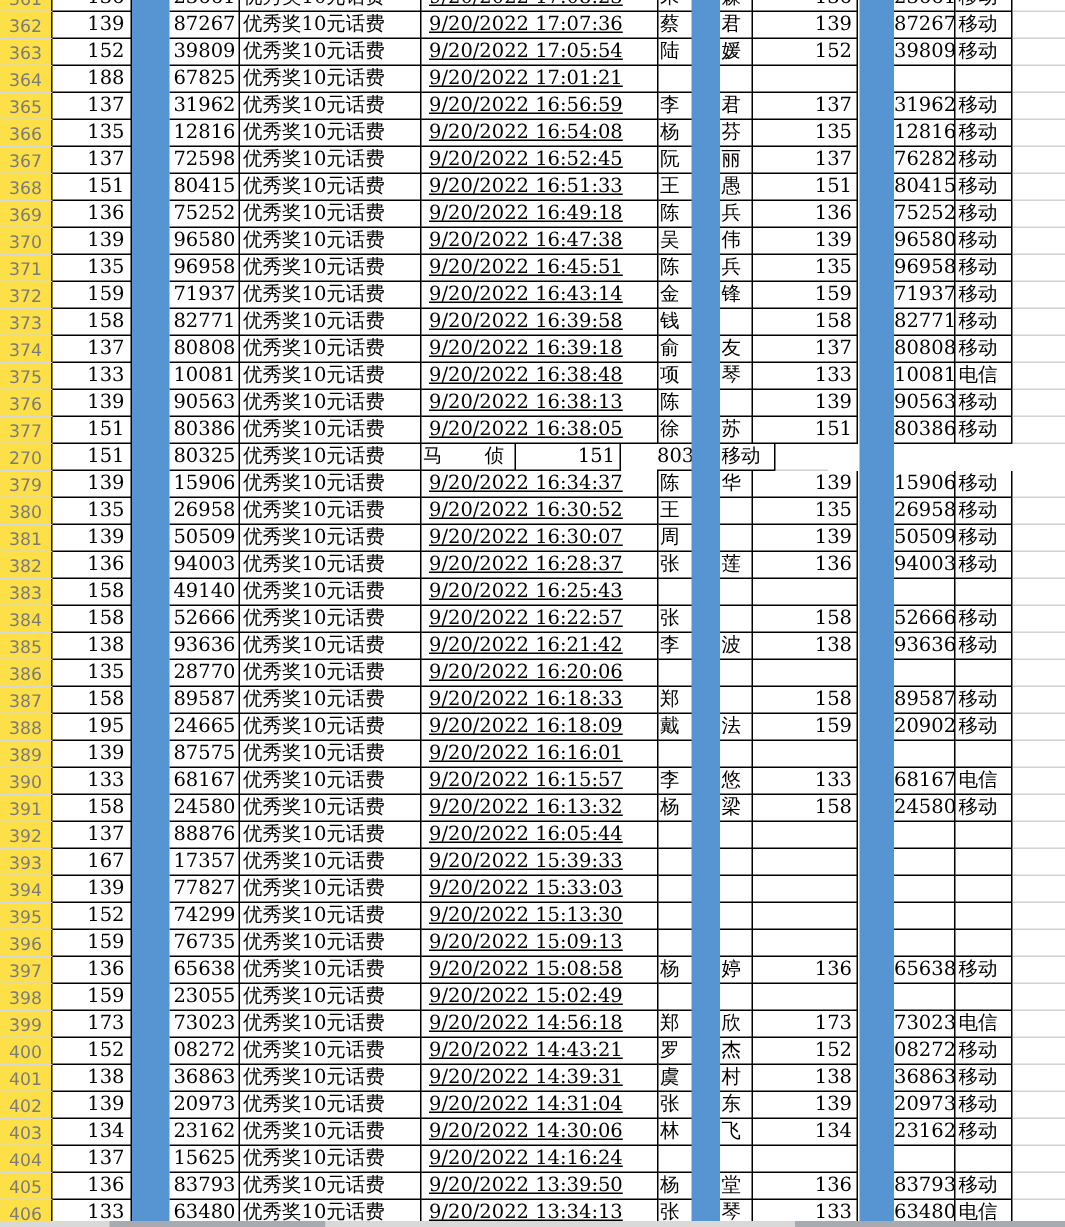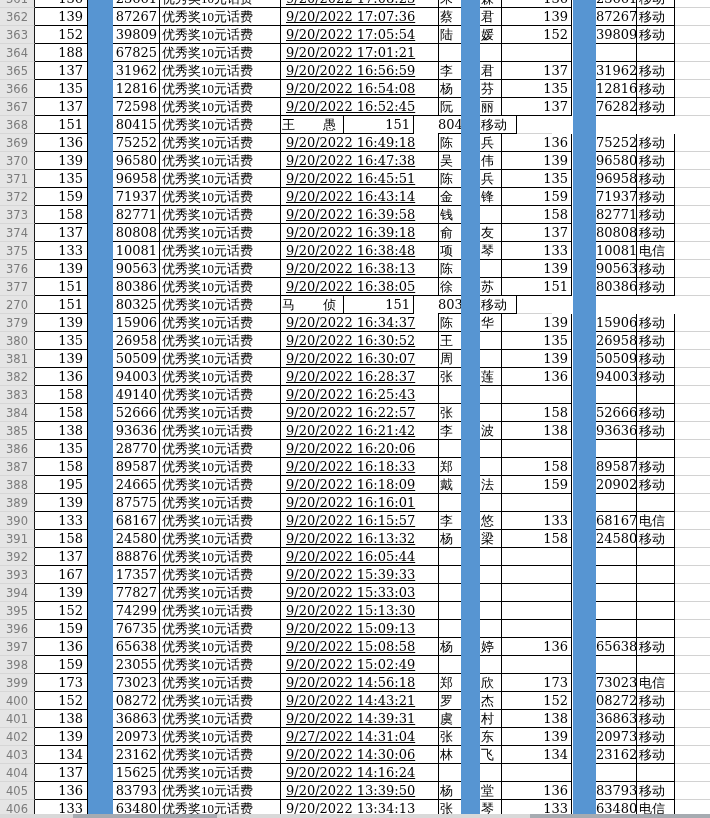--- a/index.html
+++ b/index.html
@@ -2,28 +2,28 @@
 <html><head>
 <meta charset="utf-8">
 <style>
   * { margin:0; padding:0; box-sizing:border-box; }
   html,body { width:710px; height:818px; overflow:hidden; background:#fff;
               font-family:"DejaVu Serif", serif; }
   #sheet { position:relative; width:710px; height:818px; overflow:hidden; background:#fff; }
   #rows { position:absolute; top:-10px; left:0; }
   .row { display:flex; height:18px; }
   .cell { height:18px; font-size:13px; line-height:17px; color:#000; white-space:nowrap; overflow:hidden; }
-  .rh { width:35px; background:#e5e5e5; border-right:1px solid #1a1a1a; border-bottom:1px solid #d6d6d6;
+  .rh { width:35px; background:#fde047; border-right:1px solid #1a1a1a; border-bottom:1px solid #d6d6d6;
         font-family:"DejaVu Sans", sans-serif; font-size:11.5px; color:#7b7b7b;
         text-align:center; line-height:18px; }
   .bc { border-bottom:1px solid #000; border-right:1px solid #000; }
   .c1 { width:53px; text-align:right; padding-right:4px; }
   .spa { width:25px; height:18px; }
   .c2 { width:47px; text-align:right; padding-right:2px; }
-  .c3 { width:121px; padding-left:2px;font-family:Liberation Serif, serif; }
+  .c3 { width:121px; padding-left:2px; }
   .c4 { width:158px; padding-left:5px;text-decoration:underline; }
   .c5 { width:63px; position:relative; }
   .nf { position:absolute; left:1px; top:0; }
   .nl { position:absolute; left:42px; top:0; }
   .c6 { width:70px; text-align:right; padding-right:3px; }
   .spb { width:24px; height:18px; }
   .c7 { width:41px; text-align:right; padding-right:3px; }
   .c8 { width:38px; padding-left:2px; }
   .cempty { width:35px; border-bottom:1px solid #d2d2d2; }
   .mask { position:absolute; top:0; height:814px; z-index:5; }
@@ -163,20 +163,21 @@
     <div class="cell bc c8">移动</div>
     <div class="cell cempty"></div>
   </div>
 
   <div class="row">
     <div class="cell rh">368</div>
     <div class="cell bc c1">151</div>
     <div class="spa"></div>
     <div class="cell bc c2">80415</div>
     <div class="cell bc c3">优秀奖10元话费</div>
+    <div class="cell bc c4">9/20/2022 16:51:33</div>
     <div class="cell bc c5">
       <span class="nf">王</span>
       <span class="nl">愚</span>
     </div>
     <div class="cell bc c6">151</div>
     <div class="spb"></div>
     <div class="cell bc c7">80415</div>
     <div class="cell bc c8">移动</div>
     <div class="cell cempty"></div>
   </div>
@@ -773,21 +774,21 @@
     <div class="cell bc c8">移动</div>
     <div class="cell cempty"></div>
   </div>
 
   <div class="row">
     <div class="cell rh">402</div>
     <div class="cell bc c1">139</div>
     <div class="spa"></div>
     <div class="cell bc c2">20973</div>
     <div class="cell bc c3">优秀奖10元话费</div>
-    <div class="cell bc c4">9/27/2022 14:31:04</div>
+    <div class="cell bc c4">9/20/2022 14:31:04</div>
     <div class="cell bc c5">
       <span class="nf">张</span>
       <span class="nl">东</span>
     </div>
     <div class="cell bc c6">139</div>
     <div class="spb"></div>
     <div class="cell bc c7">20973</div>
     <div class="cell bc c8">移动</div>
     <div class="cell cempty"></div>
   </div>

